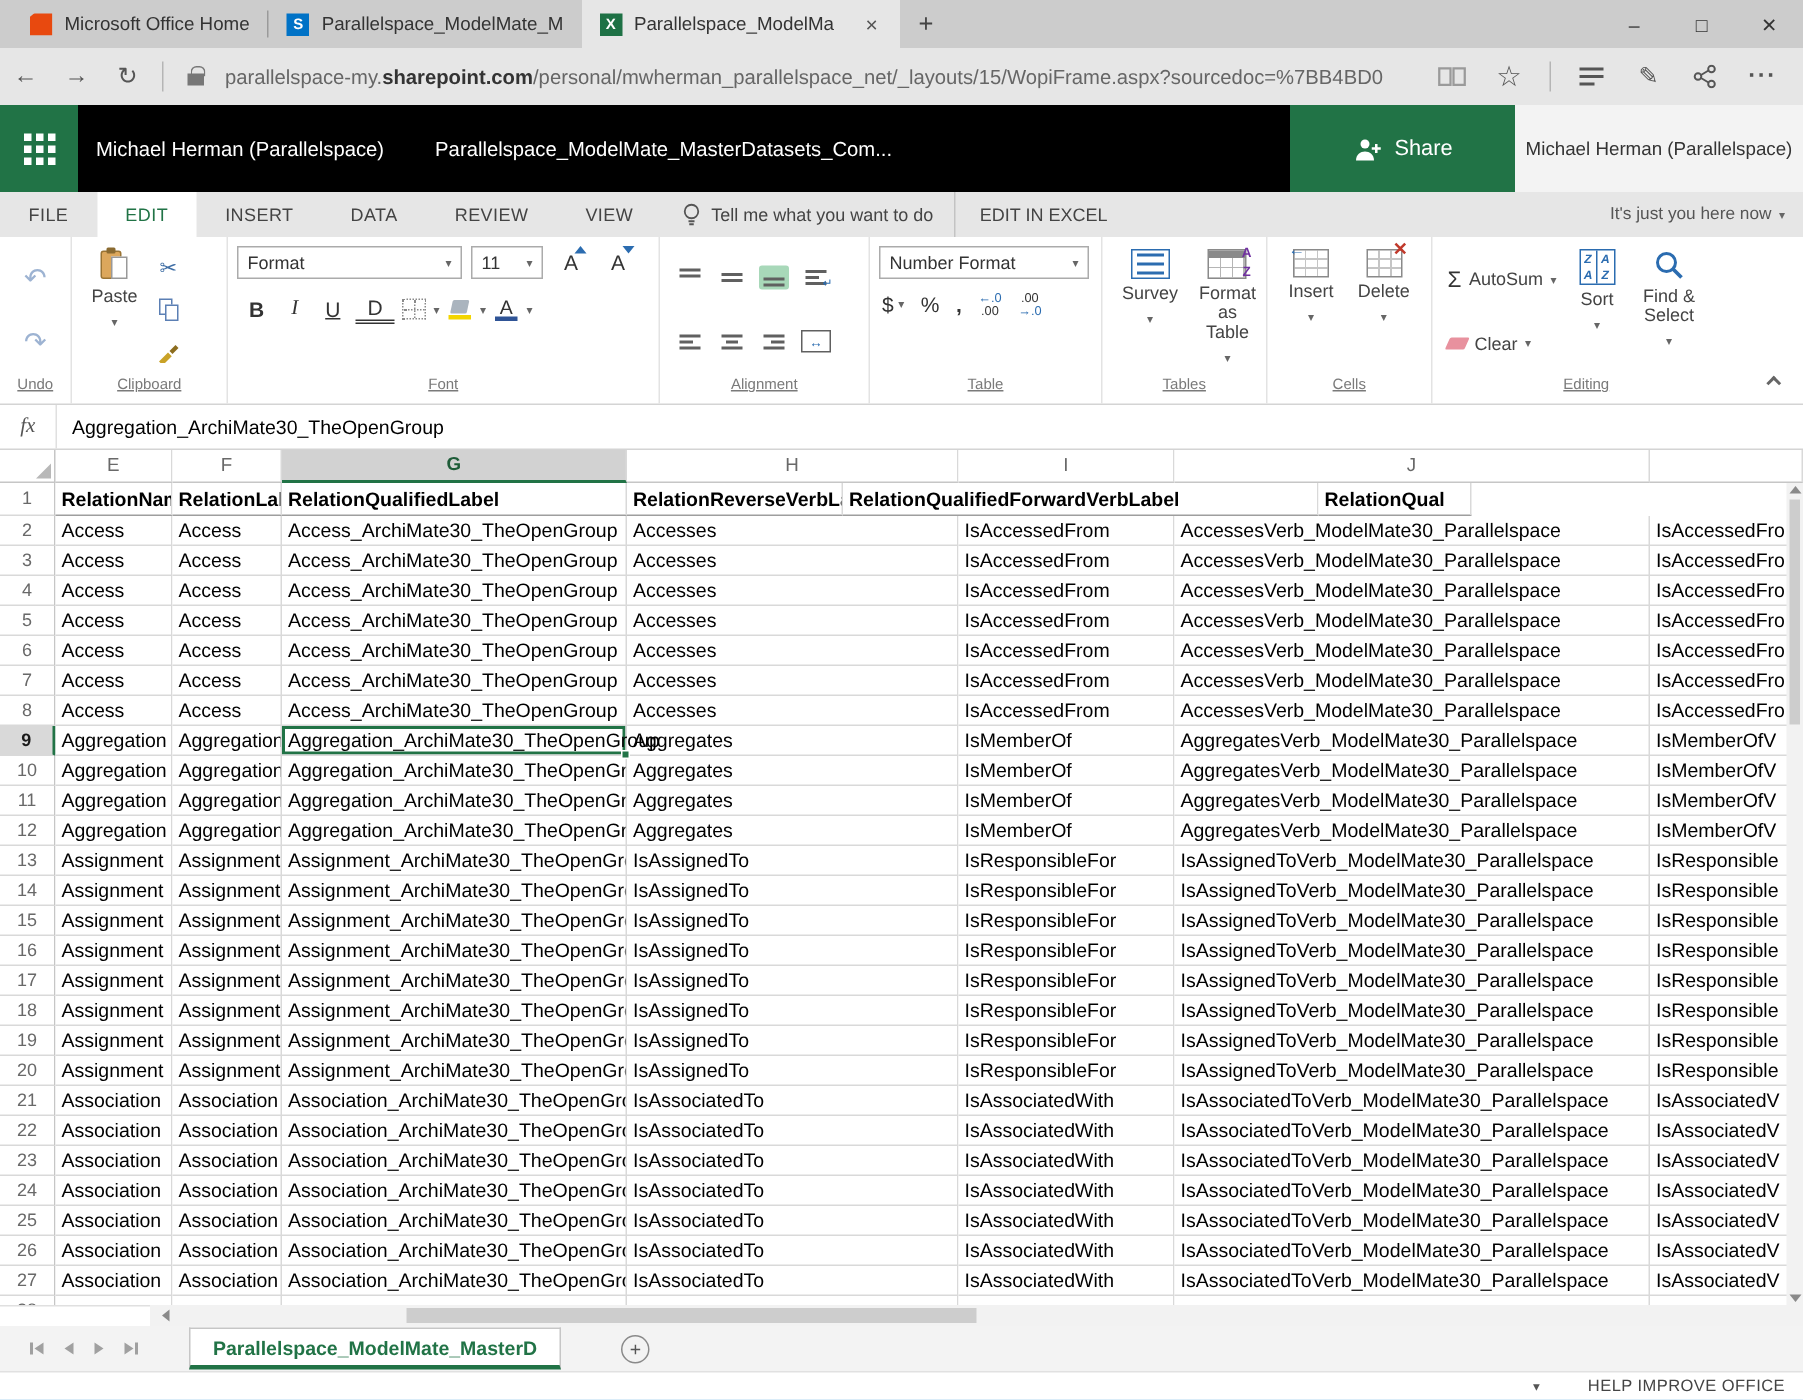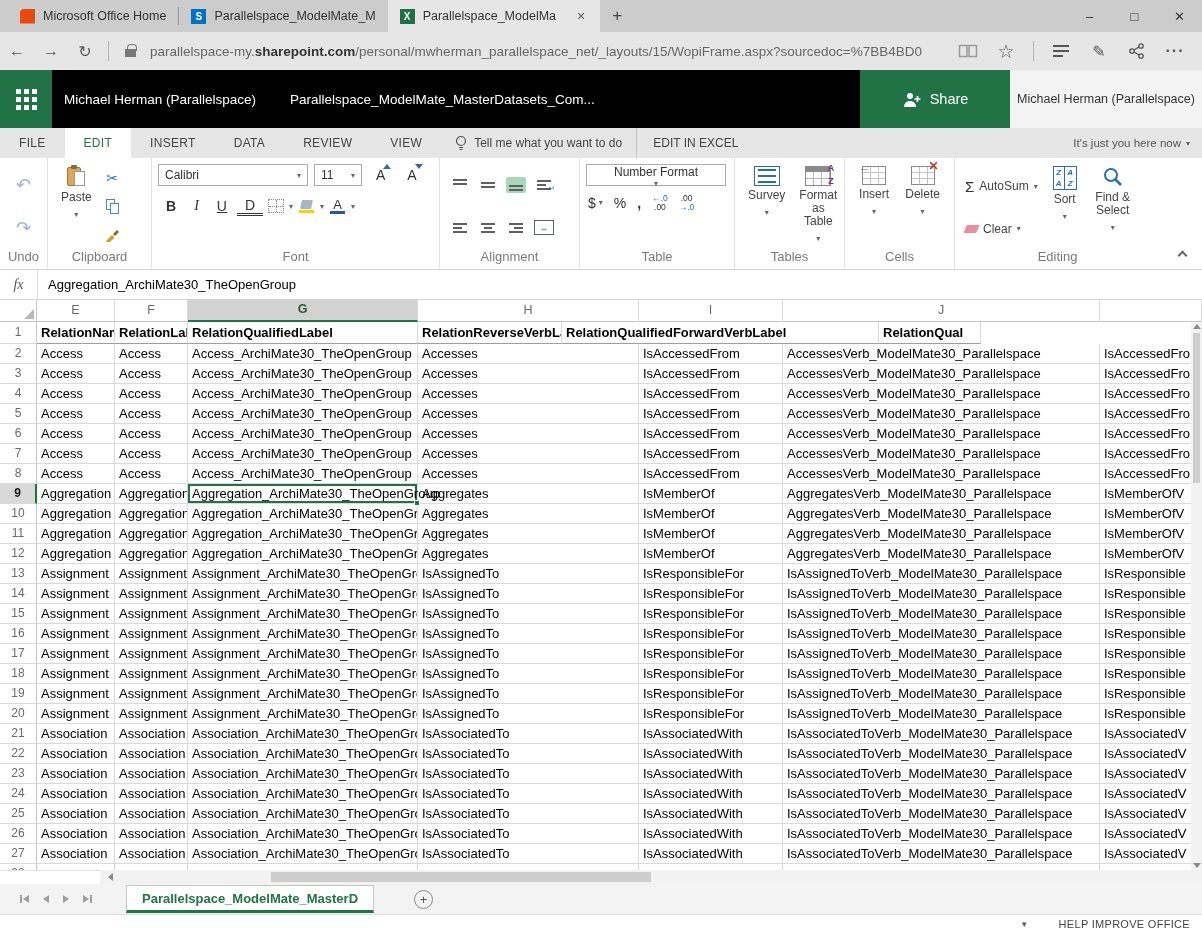--- a/index.html
+++ b/index.html
@@ -53,21 +53,21 @@
   .mtab.active{background:#fff;color:#217346;}
   .tellme{display:flex;align-items:center;gap:7px;padding:0 14px;}
   .editx{border-left:1px solid #c3c3c3;display:flex;align-items:center;padding:0 16px;}
   .presence{margin-left:auto;display:flex;align-items:center;gap:5px;padding-right:12px;font-size:11.5px;color:#555;}
   .car{font-size:8px;color:#666;}
 
   
   .ribbon{height:112px;background:#fff;border-bottom:1px solid #d4d4d4;display:flex;position:relative;color:#444;}
   .rgroup{display:flex;flex-direction:column;border-right:1px solid #e3e3e3;flex:none;}
   .rcontent{flex:1;padding:6px 6px 0 6px;display:flex;}
-  .glabel{height:20px;text-align:center;font-size:13px;color:#7a7a7a;line-height:16px;}
+  .glabel{height:20px;text-align:center;font-size:10px;color:#7a7a7a;line-height:16px;text-decoration:underline;}
   .colstack{display:flex;flex-direction:column;justify-content:space-around;align-items:center;}
   .uarrow{font-size:18px;color:#9db3d2;line-height:22px;padding:2px 8px;}
   .bb{display:flex;flex-direction:column;align-items:center;padding:2px 7px;font-size:12px;text-align:center;line-height:13px;gap:3px;}
   .bb .car{margin-top:1px;}
   .clipic{position:relative;width:18px;height:22px;flex:none;}
   .clip-board{position:absolute;left:0;top:1px;width:14px;height:19px;background:#dca75c;border:1px solid #9a7434;border-radius:2px;}
   .clip-board::before{content:"";position:absolute;left:3px;top:-3px;width:6px;height:4px;background:#8a6a30;border-radius:1px;}
   .clip-page{position:absolute;right:0;top:5px;width:11px;height:15px;background:#fff;border:1px solid #999;}
   .smallic{height:22px;display:flex;align-items:center;padding:0 6px;}
   .cuttxt{font-size:14px;color:#3f6ea5;}
@@ -326,21 +326,21 @@
           </span>
         </div>
       </div>
       <div class="glabel">Clipboard</div>
     </div>
 
     <div class="rgroup" style="width:288px;">
       <div class="rcontent" style="flex-direction:column;">
         <div class="row fontrow1">
           <div class="selbox" style="width:150px;">
-            <span>Calibri</span>
+            <span>Format</span>
             <span class="car">▾</span>
           </div>
           <div class="selbox" style="width:48px;">
             <span>11</span>
             <span class="car">▾</span>
           </div>
           <span class="grsh up"><span>A</span><i></i></span>
           <span class="grsh dn"><span>A</span><i></i></span>
         </div>
         <div class="row fontrow2">
@@ -407,21 +407,21 @@
               <span>↔</span>
             </span>
         </div>
       </div>
       <div class="glabel">Alignment</div>
     </div>
 
     <div class="rgroup" style="width:155px;">
       <div class="rcontent" style="flex-direction:column;">
         <div class="row numrow1">
-          <div class="selbox" style="width:140px;flex-direction:column;">
+          <div class="selbox" style="width:140px;">
             <span>Number Format</span>
             <span class="car">▾</span>
           </div>
         </div>
         <div class="row numrow2">
           <span class="numtxt">
               <span>$</span>
               <span class="car">▾</span>
             </span>
           <span class="numtxt">%</span>

